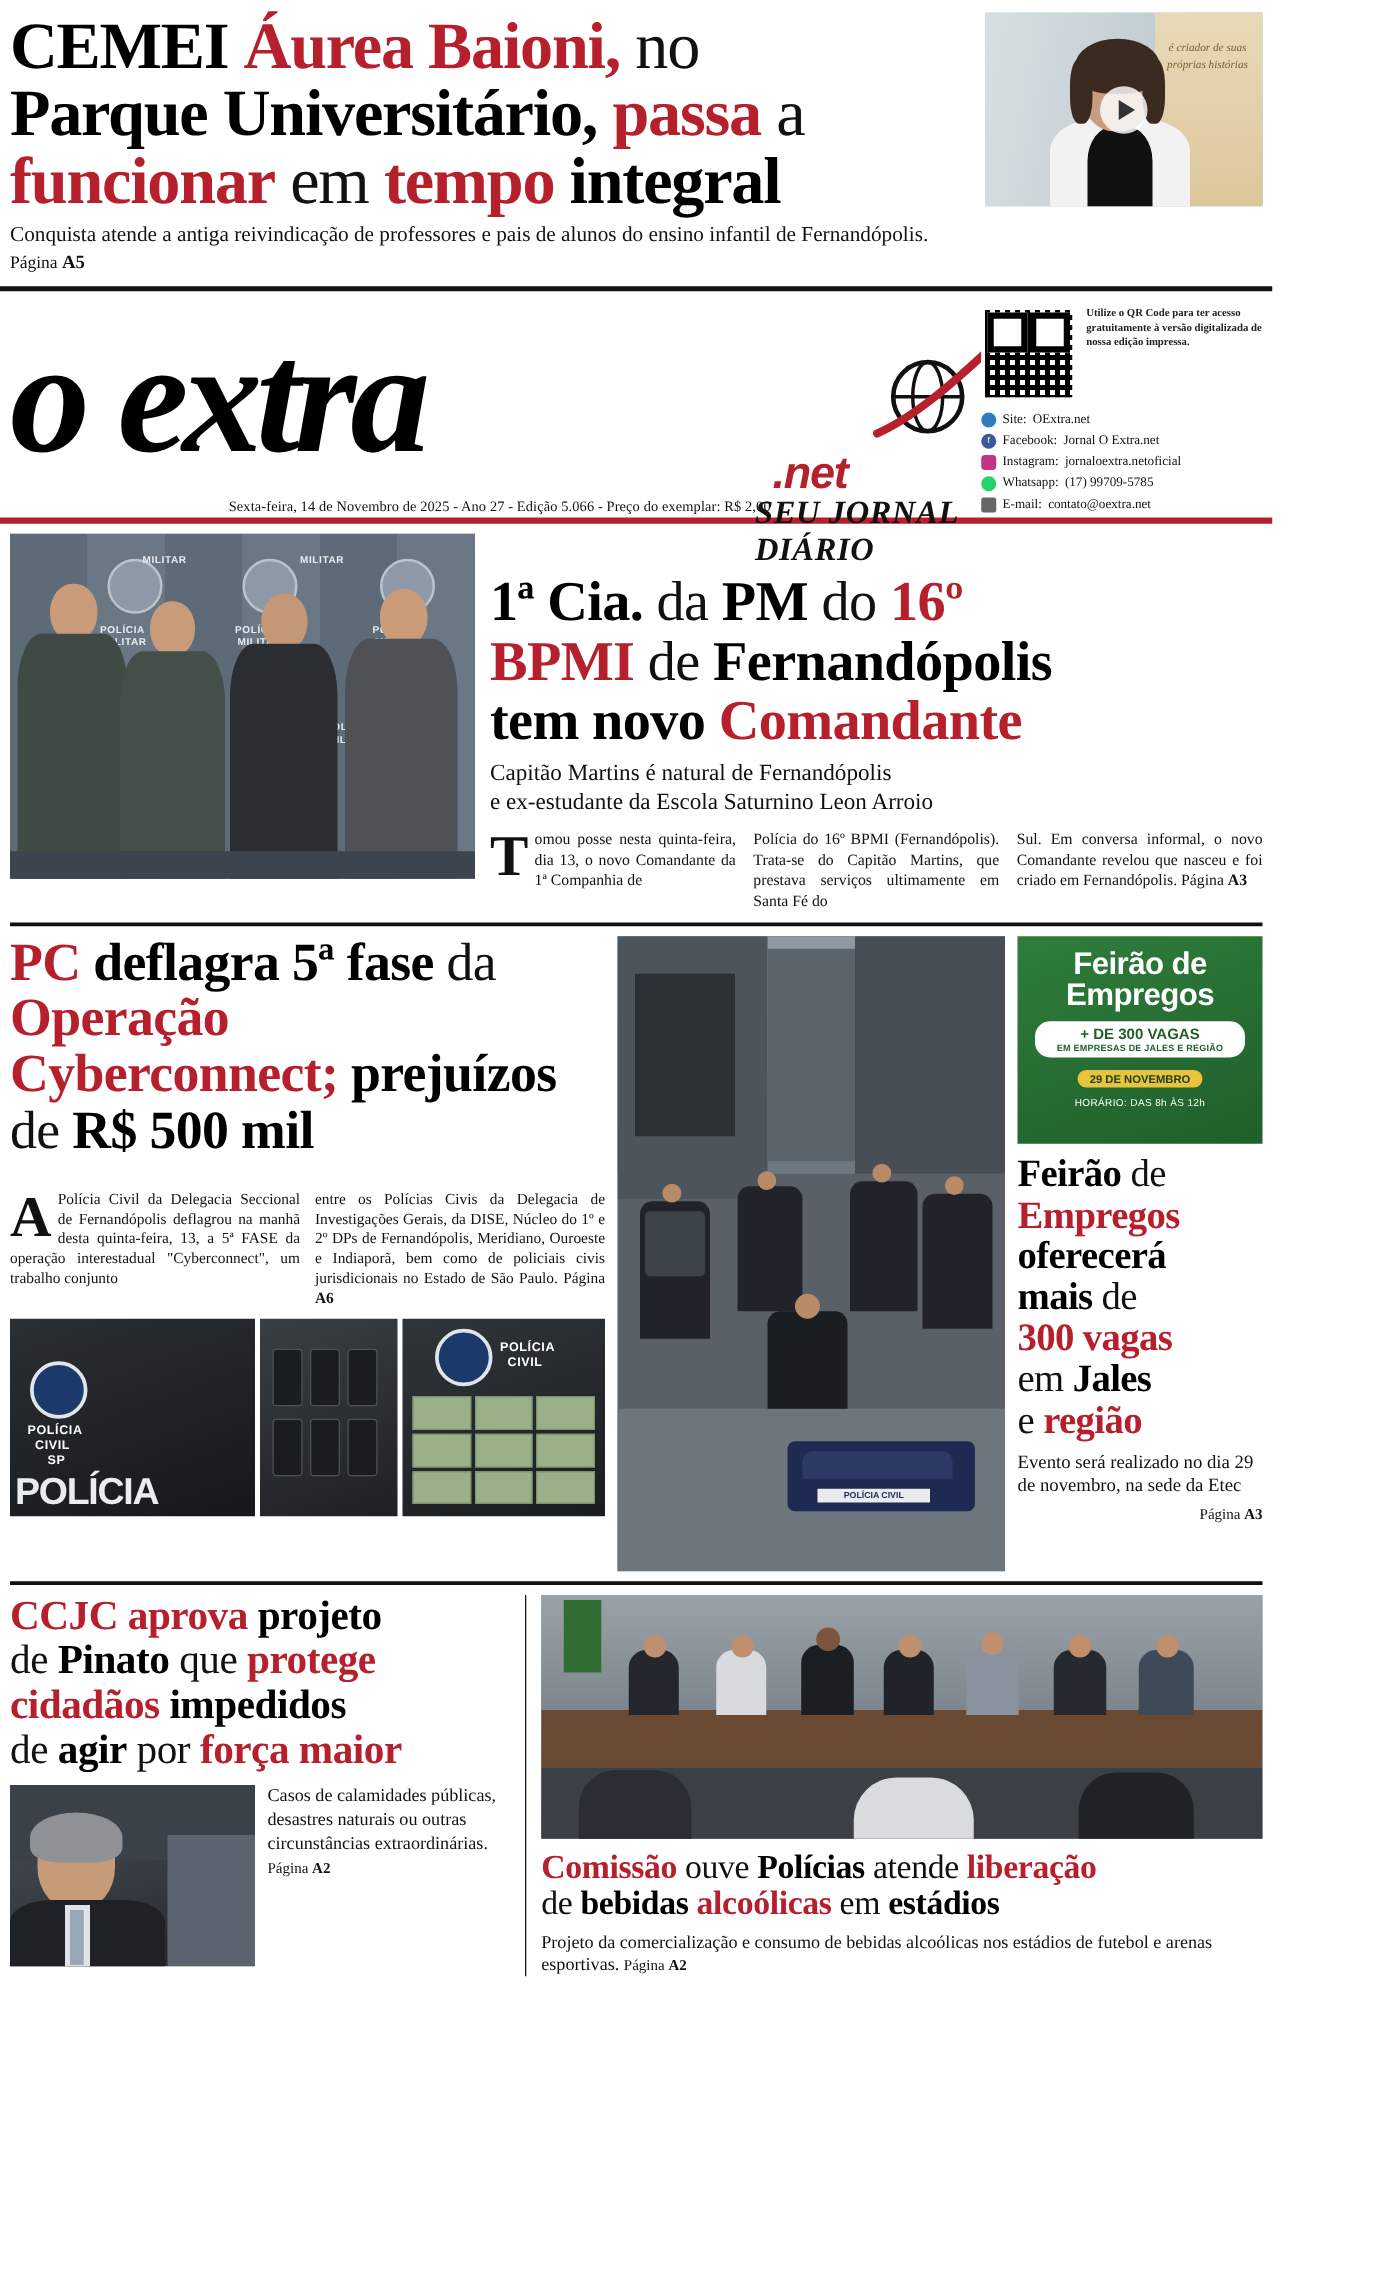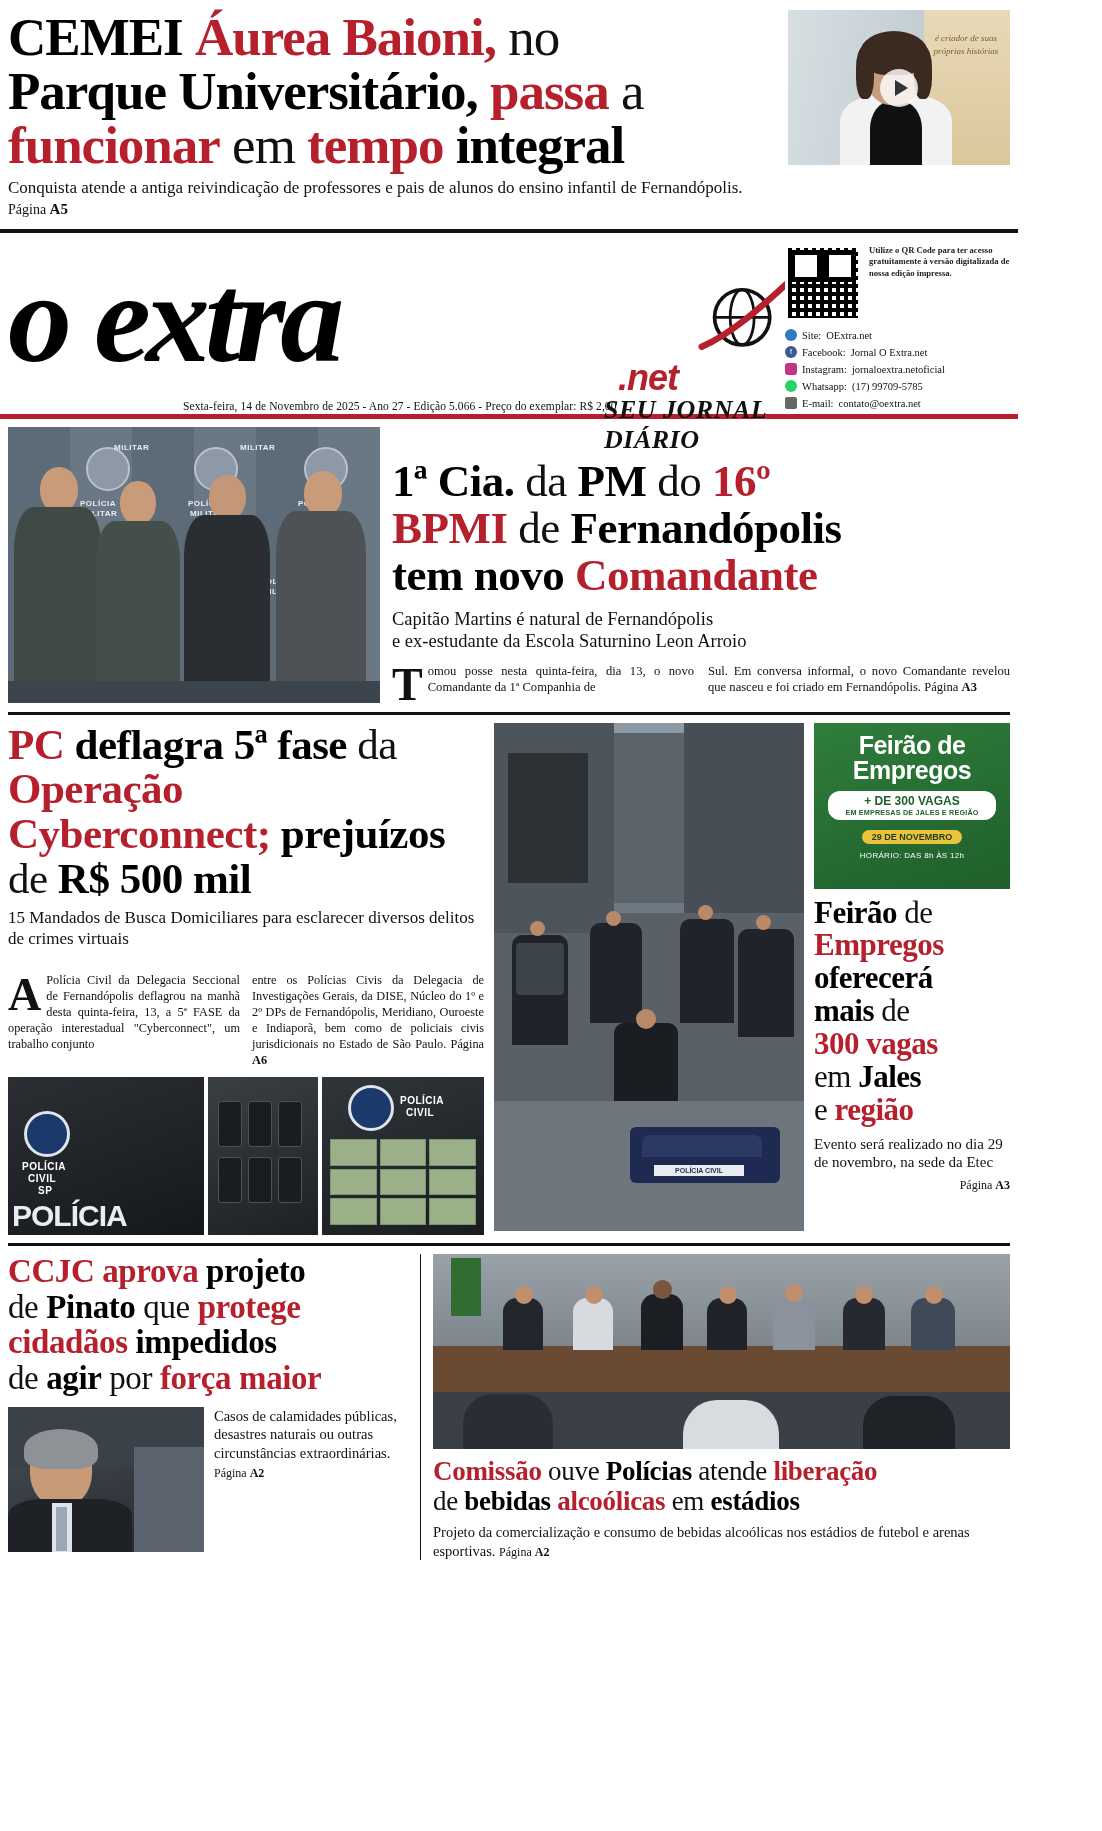--- a/index.html
+++ b/index.html
@@ -475,38 +475,38 @@
         <span class="blk">1ª Cia.</span><span class="light"> da </span><span class="blk">PM</span><span class="light"> do </span><span class="red">16º</span><br>
         <span class="red">BPMI</span><span class="light"> de </span><span class="blk">Fernandópolis</span><br>
         <span class="blk">tem novo </span><span class="red">Comandante</span>
       </h2>
       <div class="pm-deck">
         <span>Capitão Martins é natural de Fernandópolis</span><br>
         <span>e ex-estudante da Escola Saturnino Leon Arroio</span>
       </div>
       <div class="pm-cols">
         <div class="dropcap">Tomou posse nesta quinta-feira, dia 13, o novo Comandante da 1ª Companhia de</div>
+        <div>Polícia do 16º BPMI (Fernandópolis). Trata-se do Capitão Martins, que prestava serviços ultimamente em Santa Fé do</div>
         <div>
           <span>Sul. Em conversa informal, o novo Comandante revelou que nasceu e foi criado em Fernandópolis.</span>
           <span><span>Página</span> <b>A3</b></span>
         </div>
       </div>
     </div>
   </div>
 
   <div class="sep-line"></div>
 
   <div class="pc-sec">
     <div class="pc-left">
       <h2>
         <span class="red">PC</span><span class="blk"> deflagra 5ª fase </span><span class="light">da </span><span class="red">Operação</span><br>
         <span class="red">Cyberconnect;</span><span class="blk"> prejuízos</span><br>
         <span class="light">de </span><span class="blk">R$ 500 mil</span>
       </h2>
-      <div class="pc-deck">15 Mandados de Busca Domiciliares para esclarecer diversos delitos de crimes virtuais</div>
       <div class="pc-body">
         <div class="dropcap">A Polícia Civil da Delegacia Seccional de Fernandópolis deflagrou na manhã desta quinta-feira, 13, a 5ª FASE da operação interestadual "Cyberconnect", um trabalho conjunto</div>
         <div>
           <span>entre os Polícias Civis da Delegacia de Investigações Gerais, da DISE, Núcleo do 1º e 2º DPs de Fernandópolis, Meridiano, Ouroeste e Indiaporã, bem como de policiais civis jurisdicionais no Estado de São Paulo.</span>
           <span><span>Página</span> <b>A6</b></span>
         </div>
       </div>
       <div class="pc-thumbs">
         <div class="pc-thumb t1">
           <div class="thumb-seal" style="left:16px;top:34px"></div>

